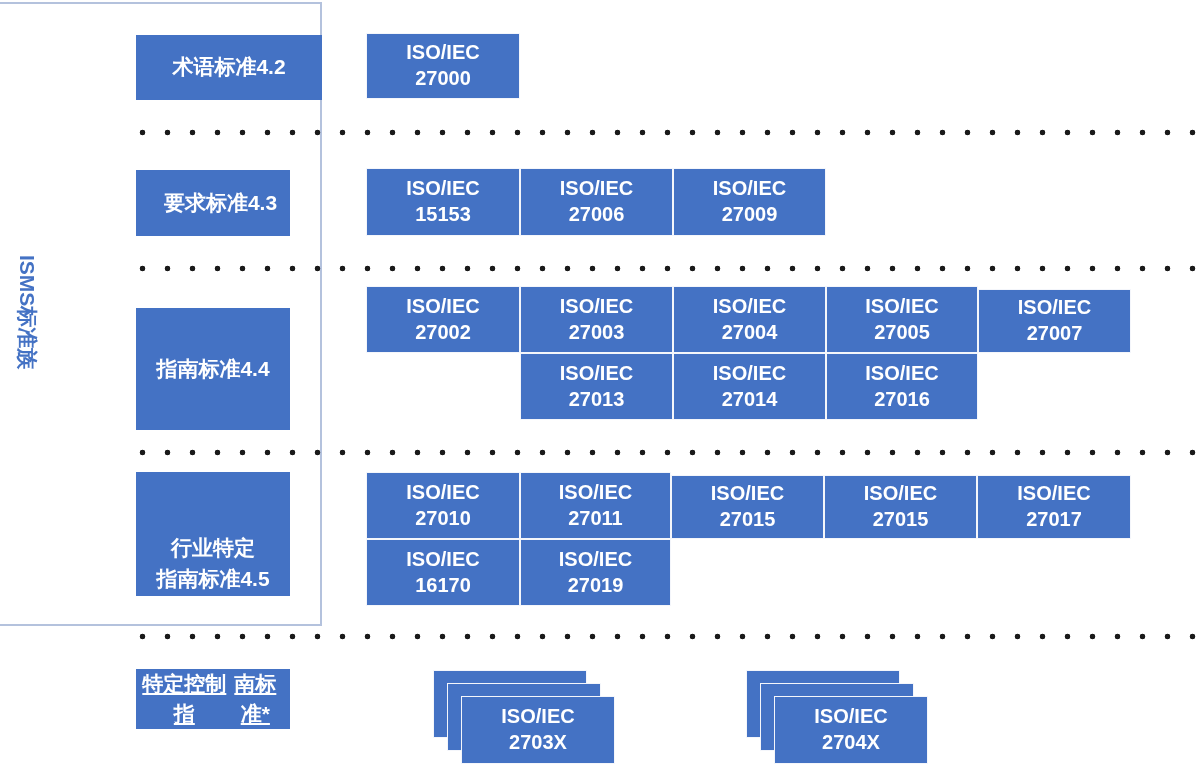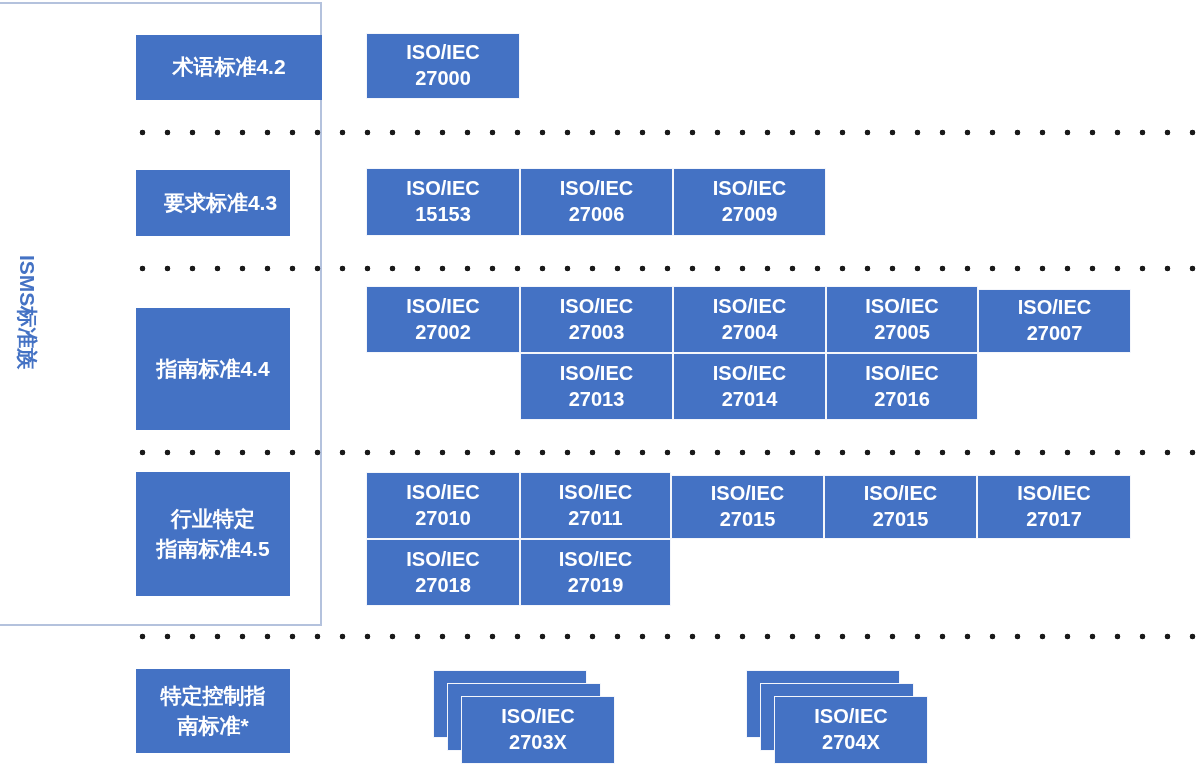--- a/index.html
+++ b/index.html
@@ -183,21 +183,21 @@
   </div>
   <div class="iso-cell" style="left:673px; top:353px; width:153px; height:67px;">
     <span class="line1">ISO/IEC</span>
     <span class="line2">27014</span>
   </div>
   <div class="iso-cell" style="left:826px; top:353px; width:152px; height:67px;">
     <span class="line1">ISO/IEC</span>
     <span class="line2">27016</span>
   </div>
 
-  <div class="cat-box" style="left:136px; top:472px; width:154px; height:124px; flex-direction:column;">
+  <div class="cat-box" style="left:136px; top:472px; width:154px; height:124px; flex-direction:column;justify-content:flex-end;">
     <span>行业特定</span>
     <span>指南标准4.5</span>
   </div>
 
   <div class="iso-cell" style="left:366px; top:472px; width:154px; height:67px;">
     <span class="line1">ISO/IEC</span>
     <span class="line2">27010</span>
   </div>
   <div class="iso-cell" style="left:520px; top:472px; width:151px; height:67px;">
     <span class="line1">ISO/IEC</span>
@@ -211,28 +211,28 @@
     <span class="line1">ISO/IEC</span>
     <span class="line2">27015</span>
   </div>
   <div class="iso-cell" style="left:977px; top:475px; width:154px; height:64px;">
     <span class="line1">ISO/IEC</span>
     <span class="line2">27017</span>
   </div>
 
   <div class="iso-cell" style="left:366px; top:539px; width:154px; height:67px;">
     <span class="line1">ISO/IEC</span>
-    <span class="line2">27018</span>
+    <span class="line2">16170</span>
   </div>
   <div class="iso-cell" style="left:520px; top:539px; width:151px; height:67px;">
     <span class="line1">ISO/IEC</span>
     <span class="line2">27019</span>
   </div>
 
-  <div class="cat-box" style="left:136px; top:669px; width:154px; height:84px; flex-direction:column;">
+  <div class="cat-box" style="left:136px; top:669px; width:154px; height:60px; flex-direction:row;text-decoration:underline;">
     <span>特定控制指</span>
     <span>南标准*</span>
   </div>
 
   <div class="stack-group" style="left:433px; top:670px; width:212px; height:95px;">
     <div class="stack-card" style="left:0px;  top:0px;  width:154px; height:68px;"></div>
     <div class="stack-card" style="left:14px; top:13px; width:154px; height:68px;"></div>
     <div class="stack-card front" style="left:28px; top:26px; width:154px; height:68px;">
       <span class="line1">ISO/IEC</span>
       <span class="line2">2703X</span>

